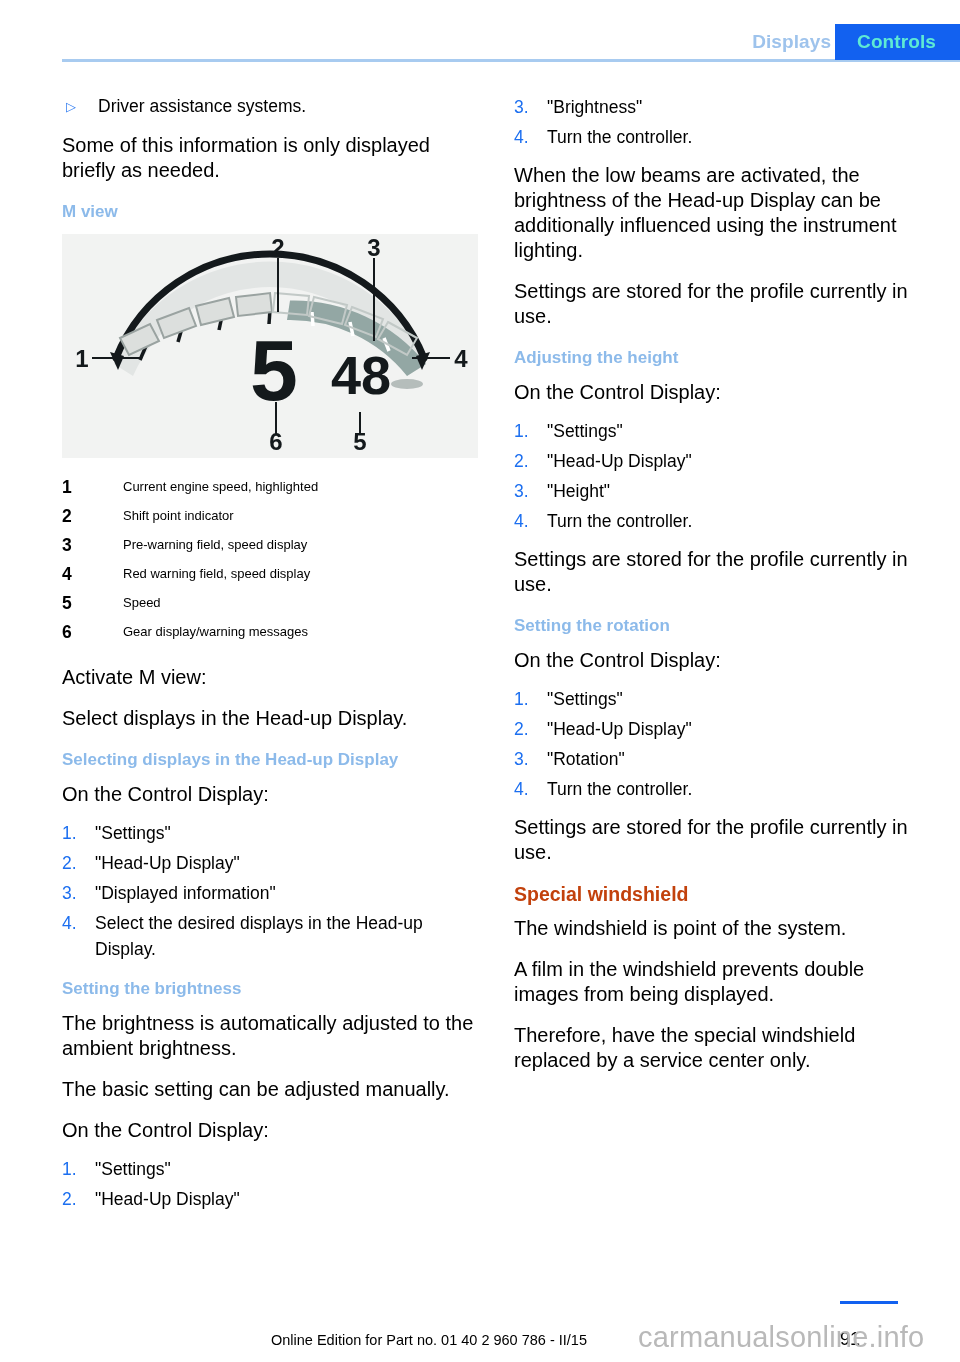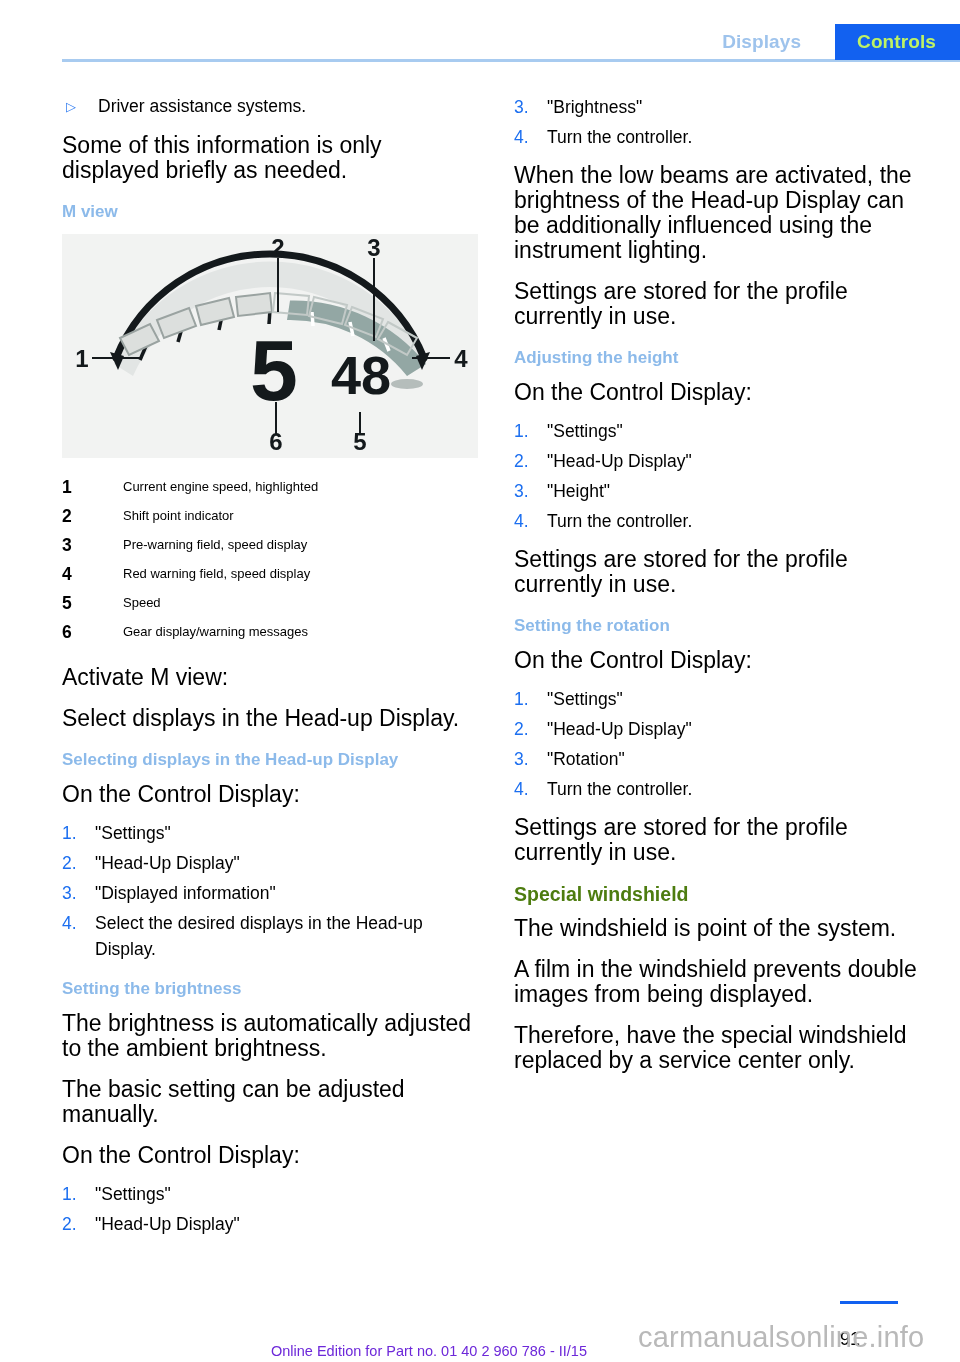--- a/index.html
+++ b/index.html
@@ -43,57 +43,57 @@
   .tab {
     display: flex;
     align-items: center;
     font-size: 19px;
     font-weight: bold;
     letter-spacing: 0.1px;
     white-space: nowrap;
   }
   .tab-inactive {
     color: #9ec3ec;
-    padding: 0 34px 0 0;
+    padding: 0 4px 0 0;
   }
   .tab-active {
-    color: #bef264;
+    color: #5eead4;
     background: #1261f0;
     padding: 0 24px 0 22px;
   }
 
   
   .col {
     position: absolute;
     top: 94px;
     width: 418px;
   }
   .col-left  { left: 62px; }
   .col-right { left: 514px; }
 
   
   p.body-text {
     margin: 0 0 16px 0;
-    font-size: 23px;
+    font-size: 20px;
     line-height: 25px;
     color: #000;
   }
   h2.section-head {
     margin: 14px 0 9px 0;
     font-size: 17px;
     line-height: 26px;
     font-weight: bold;
     color: #8cbaea;
   }
   h1.chapter-head {
     margin: 12px 0 9px 0;
     font-size: 19.5px;
     line-height: 26px;
     font-weight: bold;
-    color: #4d7c0f;
+    color: #c2410c;
   }
 
   
   .bullet-row {
     display: flex;
     margin: 0 0 14px 0;
   }
   .bullet-glyph {
     width: 36px;
     flex: 0 0 36px;
@@ -160,23 +160,23 @@
   .footer {
     position: absolute;
     left: 0;
     bottom: 0;
     width: 960px;
     height: 80px;
   }
   .footer-edition {
     position: absolute;
     left: 271px;
-    bottom: 3px;
+    bottom: 14px;
     font-size: 14.5px;
-    color: #6d28d9;
+    color: #000000;
     white-space: nowrap;
     text-align: right;
   }
   .page-rule {
     position: absolute;
     right: 62px;
     bottom: 58px;
     width: 58px;
     height: 3px;
     background: #1261f0;

